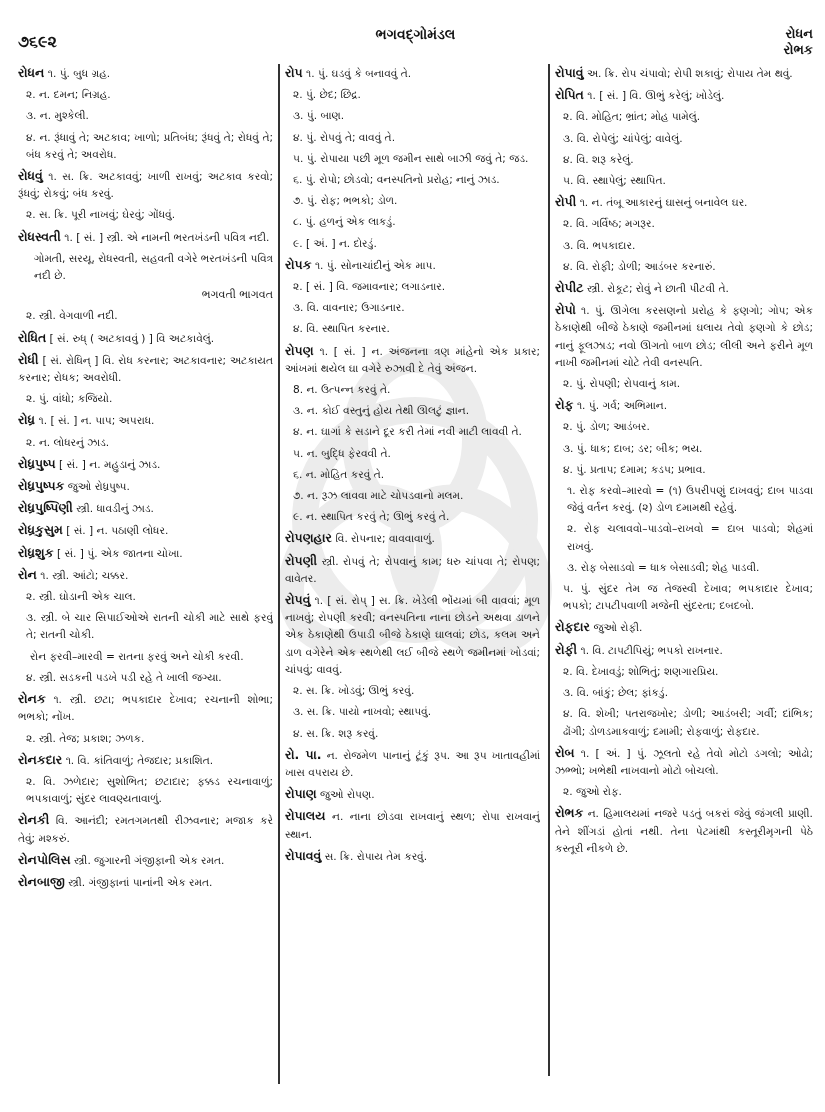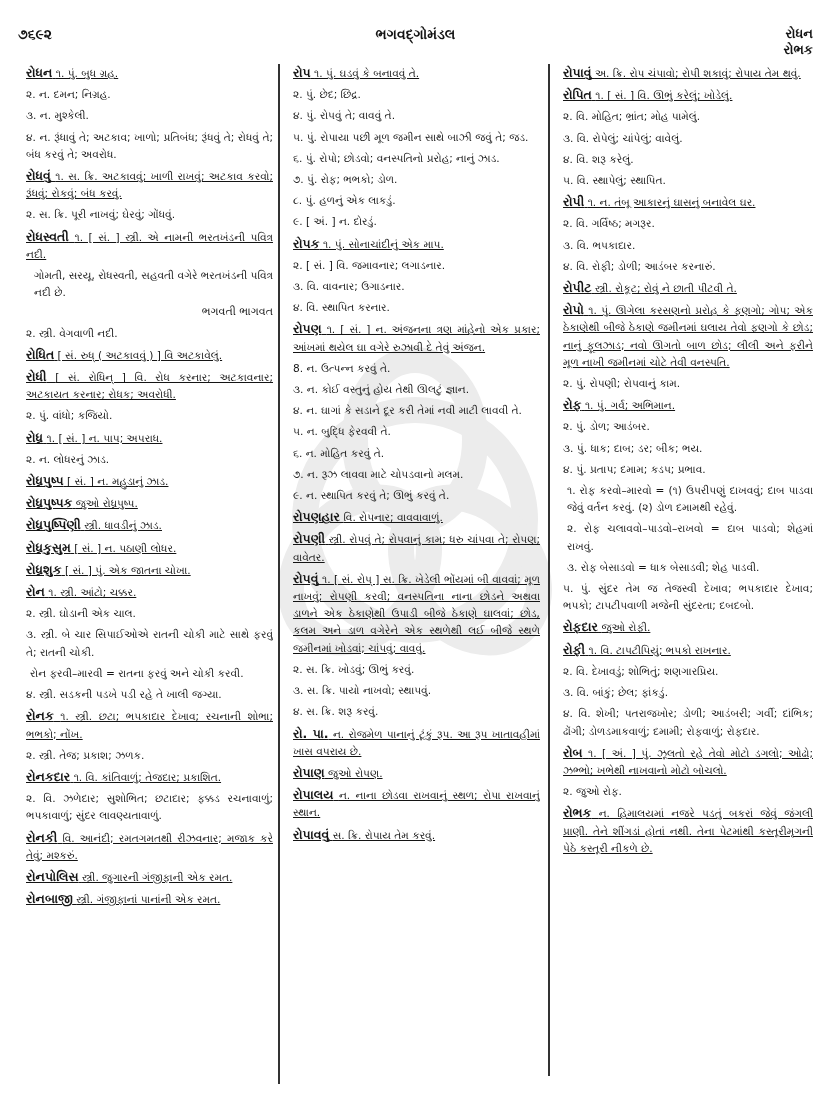--- a/index.html
+++ b/index.html
@@ -5,31 +5,31 @@
   html, body { margin: 0; padding: 0; }
   body {
     width: 825px; height: 1112px; overflow: hidden;
     background: #ffffff; color: #141414;
     font-family: "DejaVu Sans", "Liberation Sans", sans-serif;
     position: relative;
   }
   .page { position: absolute; left: 0; top: 0; width: 825px; height: 1112px; }
   .watermark { position: absolute; left: 270px; top: 330px; width: 290px; height: 380px; pointer-events: none; }
   .header { position: absolute; top: 16px; left: 18px; right: 12px; height: 50px; }
-  .pageno { position: absolute; left: 0; top: 10px; font-size: 14px; font-weight: bold; }
+  .pageno { position: absolute; left: 0; top: 16px; font-size: 16px; font-weight: bold; }
   .runhead { position: absolute; left: 0; right: 0; top: 10px; text-align: center; font-size: 14px; font-weight: bold; }
   .guide { position: absolute; right: 0; top: 10px; text-align: right; font-size: 13px; font-weight: bold; line-height: 16px; }
   .col { position: absolute; top: 64px; bottom: 20px; overflow: hidden; font-size: 10.6px; line-height: 17.2px; }
   .col1 { left: 18px; width: 255px; }
   .col2 { left: 285px; width: 255px; }
   .col3 { left: 555px; width: 258px; }
   .vrule { position: absolute; top: 64px; width: 1.5px; background: #333; }
   .vr1 { left: 278px; height: 1020px; }
   .vr2 { left: 548px; height: 1012px; }
-  .entry { margin: 0 0 4px 8px; text-align: justify; text-decoration: underline; }
+  .entry { margin: 0 0 4px 0; text-align: justify; }
   .hw { font-weight: bold; font-size: 12.5px; }
   .sense { margin: 0 0 4px 8px; text-align: justify; }
   .quote { margin: 0 0 2px 16px; text-align: justify; }
   .source { text-align: right; font-size: 11px; margin: 0 0 4px 0; }
   .idiom { margin: 0 0 4px 12px; text-align: justify; }
 </style>
 </head>
 <body>
 
 <div class="page">
@@ -85,20 +85,21 @@
       <div class="sense">૨. સ્ત્રી. તેજ; પ્રકાશ; ઝળક.</div>
       <div class="entry"><span class="hw">રોનકદાર</span> <span>૧. વિ. કાંતિવાળું; તેજદાર; પ્રકાશિત.</span></div>
       <div class="sense">૨. વિ. ઝળેદાર; સુશોભિત; છટાદાર; ફક્કડ રચનાવાળું; ભપકાવાળું; સુંદર લાવણ્યતાવાળું.</div>
       <div class="entry"><span class="hw">રોનકી</span> <span>વિ. આનંદી; રમતગમતથી રીઝવનાર; મજાક કરે તેવું; મશ્કરું.</span></div>
       <div class="entry"><span class="hw">રોનપોલિસ</span> <span>સ્ત્રી. જુગારની ગંજીફાની એક રમત.</span></div>
       <div class="entry"><span class="hw">રોનબાજી</span> <span>સ્ત્રી. ગંજીફાનાં પાનાંની એક રમત.</span></div>
     </div>
   <div class="col col2">
       <div class="entry"><span class="hw">રોપ</span> <span>૧. પું. ઘડવું કે બનાવવું તે.</span></div>
       <div class="sense">૨. પું. છેદ; છિદ્ર.</div>
+      <div class="sense">૩. પું. બાણ.</div>
       <div class="sense">૪. પું. રોપવું તે; વાવવું તે.</div>
       <div class="sense">૫. પું. રોપાયા પછી મૂળ જમીન સાથે બાઝી જવું તે; જડ.</div>
       <div class="sense">૬. પું. રોપો; છોડવો; વનસ્પતિનો પ્રરોહ; નાનું ઝાડ.</div>
       <div class="sense">૭. પું. રોફ; ભભકો; ડોળ.</div>
       <div class="sense">૮. પું. હળનું એક લાકડું.</div>
       <div class="sense">૯. [ અં. ] ન. દોરડું.</div>
       <div class="entry"><span class="hw">રોપક</span> <span>૧. પું. સોનાચાંદીનું એક માપ.</span></div>
       <div class="sense">૨. [ સં. ] વિ. જમાવનાર; લગાડનાર.</div>
       <div class="sense">૩. વિ. વાવનાર; ઉગાડનાર.</div>
       <div class="sense">૪. વિ. સ્થાપિત કરનાર.</div>

